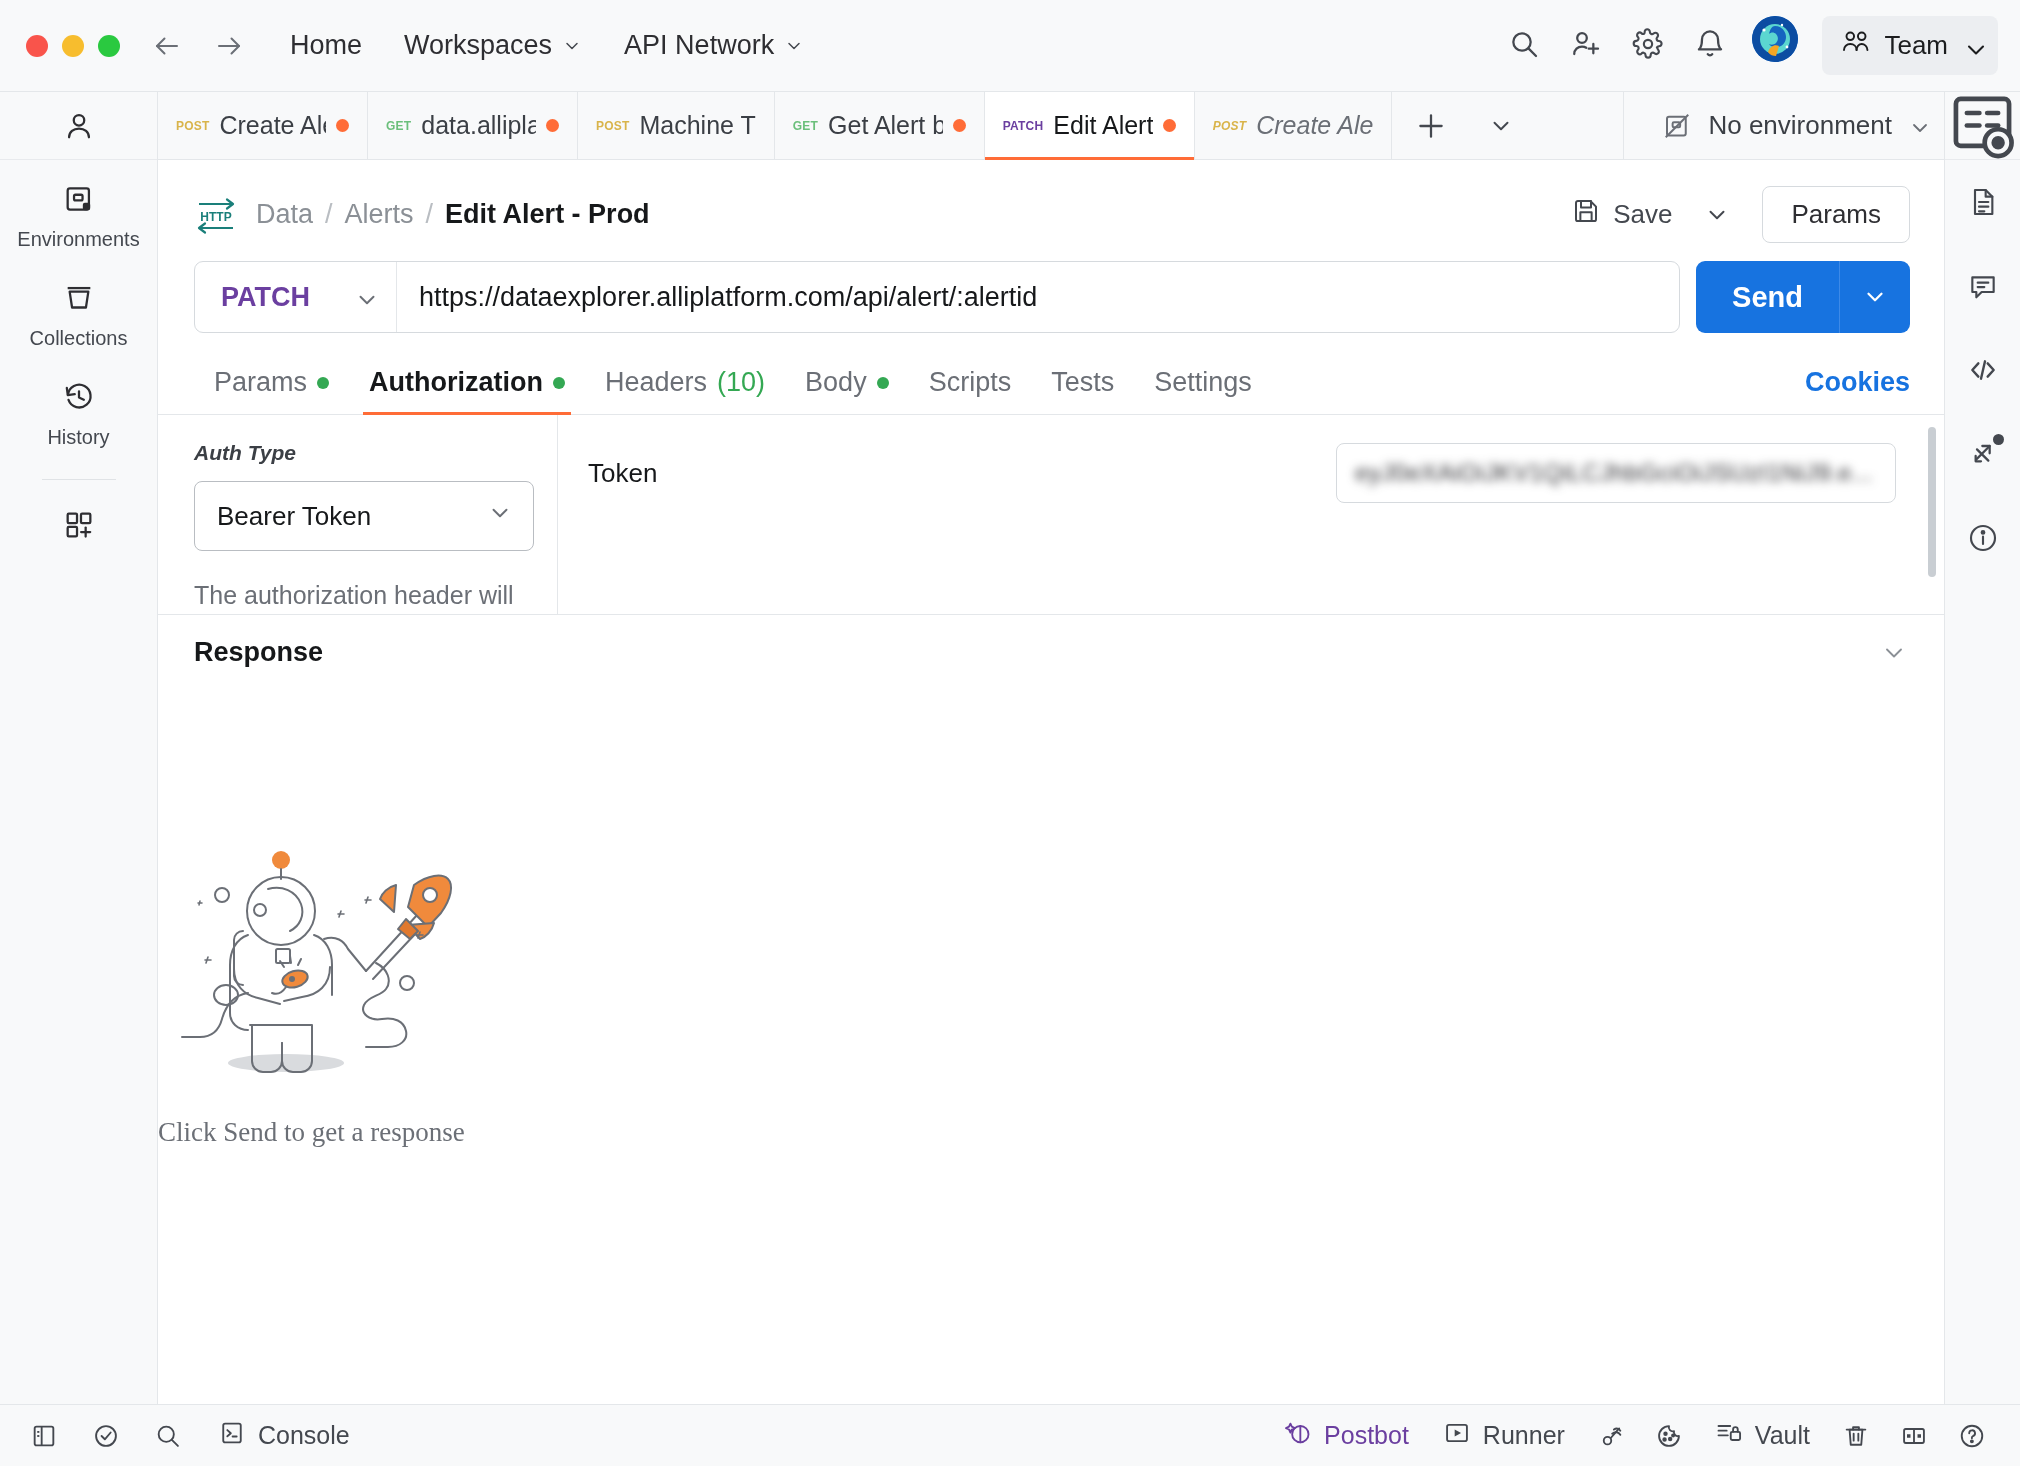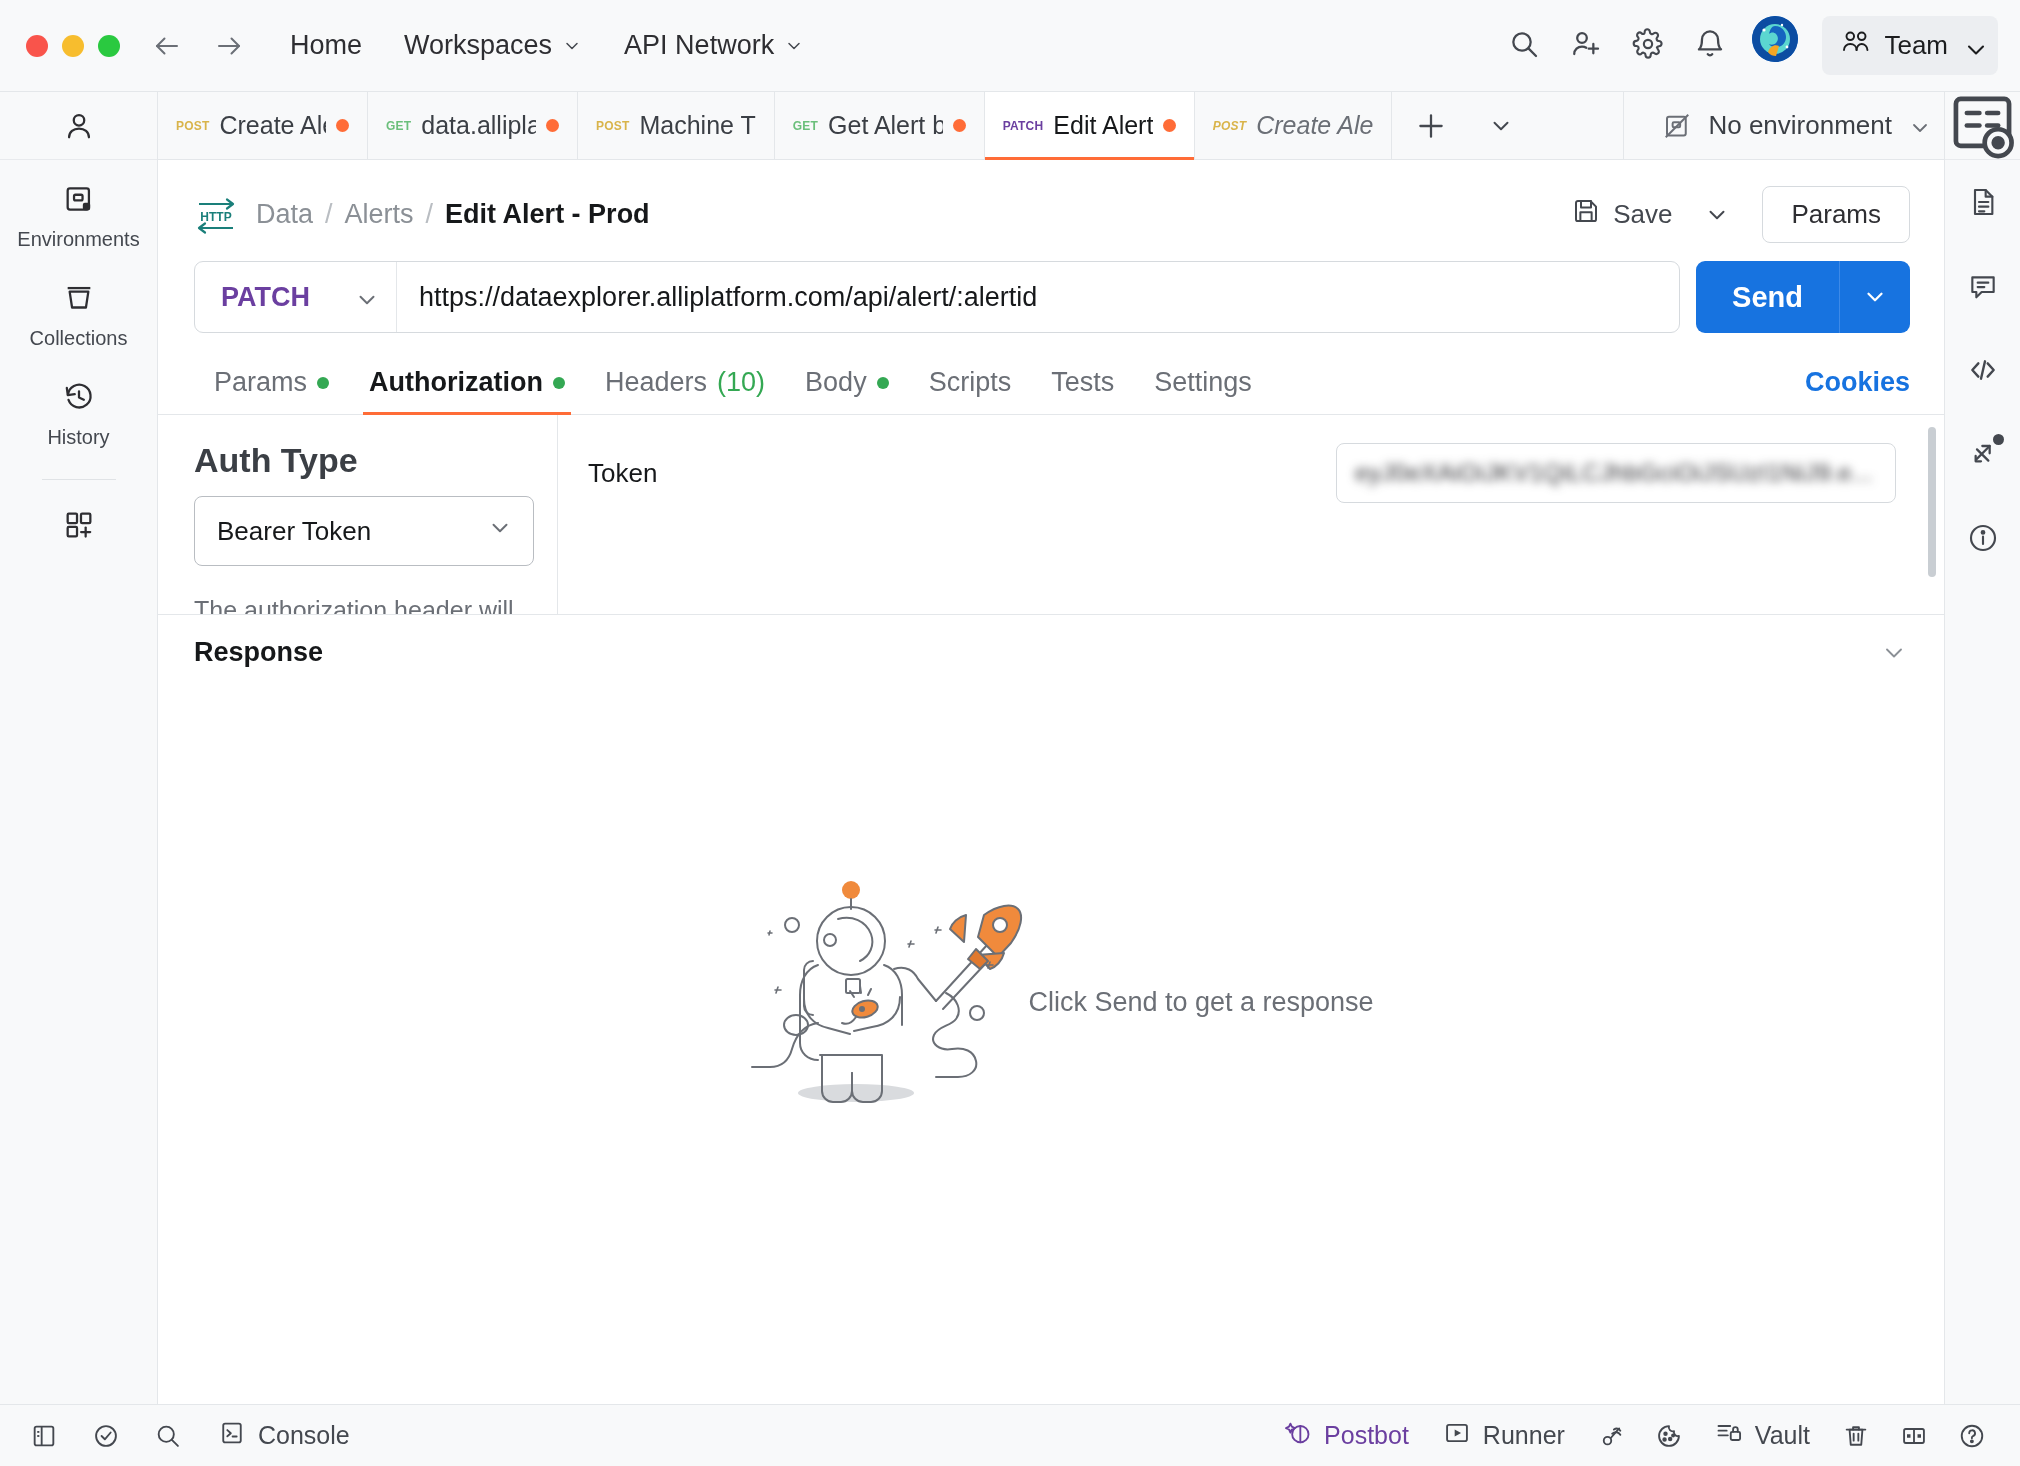--- a/index.html
+++ b/index.html
@@ -177,21 +177,21 @@
   .subtab.active::after {
     content: ""; position: absolute; left: 14px; right: 14px; bottom: -1px; height: 3px; background: #ff6c37;
   }
   .subtab .gdot { width: 12px; height: 12px; border-radius: 50%; background: #34a853; }
   .subtab .count { color: #34a853; }
   .cookies-link { margin-left: auto; color: #1773e0; font-size: 27px; font-weight: bold; padding-bottom: 16px; }
 
   
   .authpane { display: flex; height: 200px; flex: 0 0 200px; border-bottom: 1px solid #e4e7ea; position: relative; overflow: hidden; }
   .auth-left { width: 400px; flex: 0 0 400px; border-right: 1px solid #e4e7ea; padding: 26px 30px 0 36px; }
-  .auth-label { font-size: 34px; font-weight: bold; color: #3b3f45; margin-bottom: 16px; }
+  .auth-label { font-size: 21px; font-weight: bold; color: #3b3f45; margin-bottom: 16px; font-style: italic; }
   .auth-select {
     width: 340px; height: 70px; border: 1px solid #b9bdc2; border-radius: 8px; background: #fff;
     display: flex; align-items: center; justify-content: space-between; padding: 0 20px 0 22px;
     font-size: 26px; color: #16181a;
   }
   .auth-select svg { width: 26px; height: 26px; color: #6b6f76; }
   .auth-help { margin-top: 28px; font-size: 25px; color: #6b6f76; line-height: 1.28; width: 350px; }
   .auth-right { flex: 1 1 auto; padding: 28px 48px 0 30px; position: relative; }
   .token-row { display: flex; align-items: center; }
   .token-label { font-size: 26px; color: #16181a; }
@@ -206,21 +206,21 @@
   .auth-scroll {
     position: absolute; right: 8px; top: 12px; width: 8px; height: 150px; border-radius: 5px;
     background: #c9ced3;
   }
 
   
   .respbar { display: flex; align-items: center; padding: 22px 36px 22px 36px; }
   .resp-title { font-size: 27px; font-weight: bold; color: #16181a; }
   .resp-caret { margin-left: auto; color: #8b9096; display: flex; align-items: center; }
   .resp-caret svg { width: 28px; height: 28px; }
-  .respbody { flex: 1 1 auto; display: flex; flex-direction: row; align-items: center; justify-content: center; padding-bottom: 120px; }
+  .respbody { flex: 1 1 auto; display: flex; flex-direction: column; align-items: flex-start; justify-content: center; padding-bottom: 120px; font-family: Liberation Serif, serif; }
   .astro { width: 300px; height: 260px; }
   .resp-hint { font-size: 27px; color: #6b6f76; margin-top: 30px; }
 
   
   .rightrail {
     width: 76px; flex: 0 0 76px; background: #f8f9fa; border-left: 1px solid #e4e7ea;
     display: flex; flex-direction: column; align-items: center;
   }
   .rr-top { height: 68px; width: 100%; display: flex; align-items: center; justify-content: center; border-bottom: 1px solid #e8eaed; }
   .rr-item { width: 100%; height: 84px; display: flex; align-items: center; justify-content: center; color: #44484f; position: relative; }

